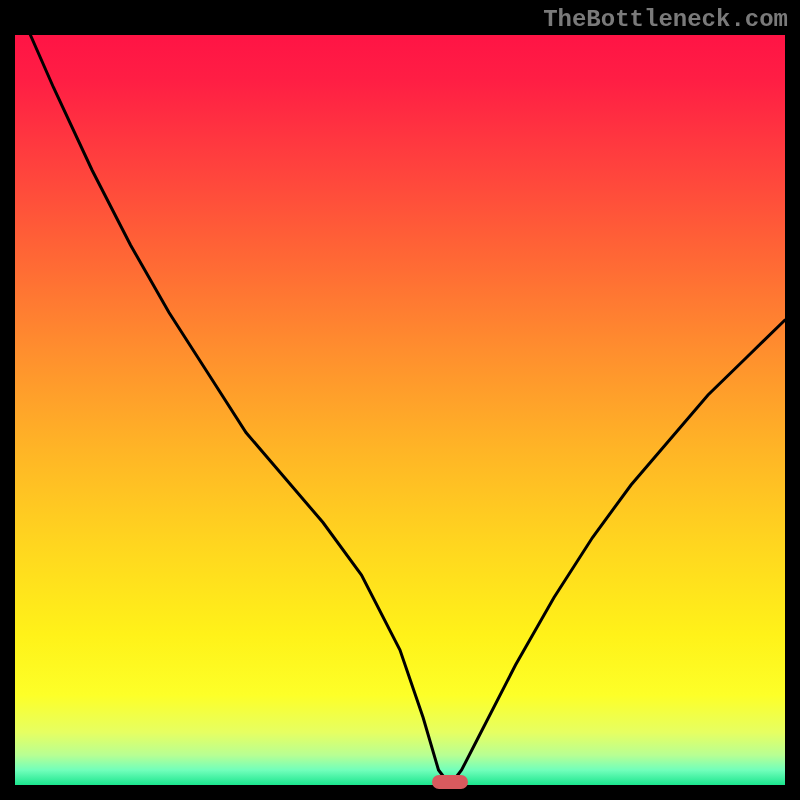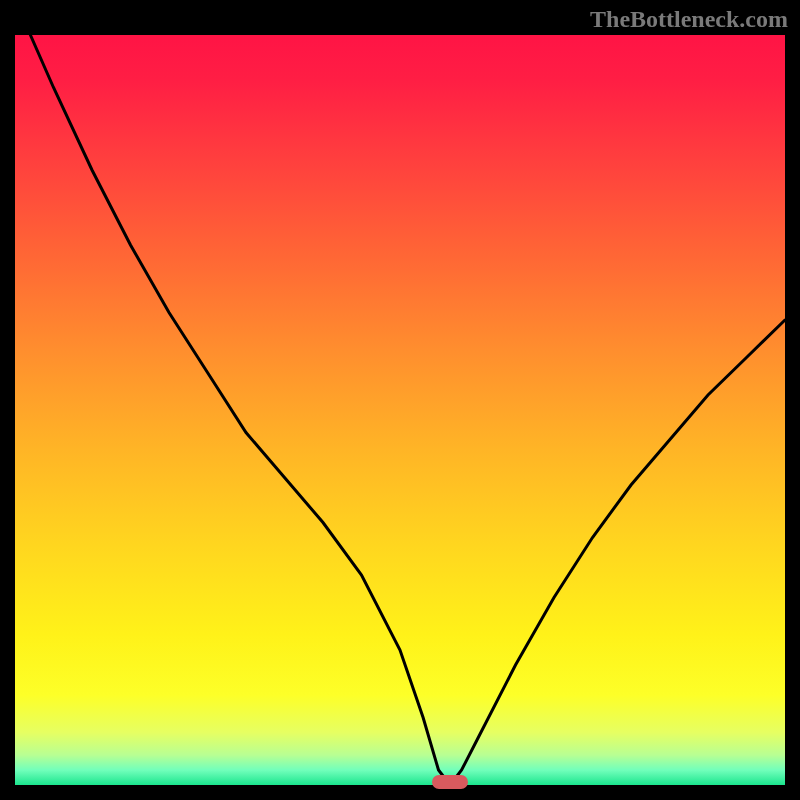--- a/index.html
+++ b/index.html
@@ -13,21 +13,21 @@
   .container {
     position: relative;
     width: 800px;
     height: 800px;
     background: #000;
   }
   .watermark {
     position: absolute;
     top: 6px;
     right: 12px;
-    font-family: Liberation Serif, serif;
+    font-family: Liberation Mono, monospace;
     font-size: 24px;
     font-weight: bold;
     color: #7a7a7a;
     letter-spacing: 0px;
     z-index: 10;
   }
   .plot-area {
     position: absolute;
     left: 15px;
     top: 35px;

